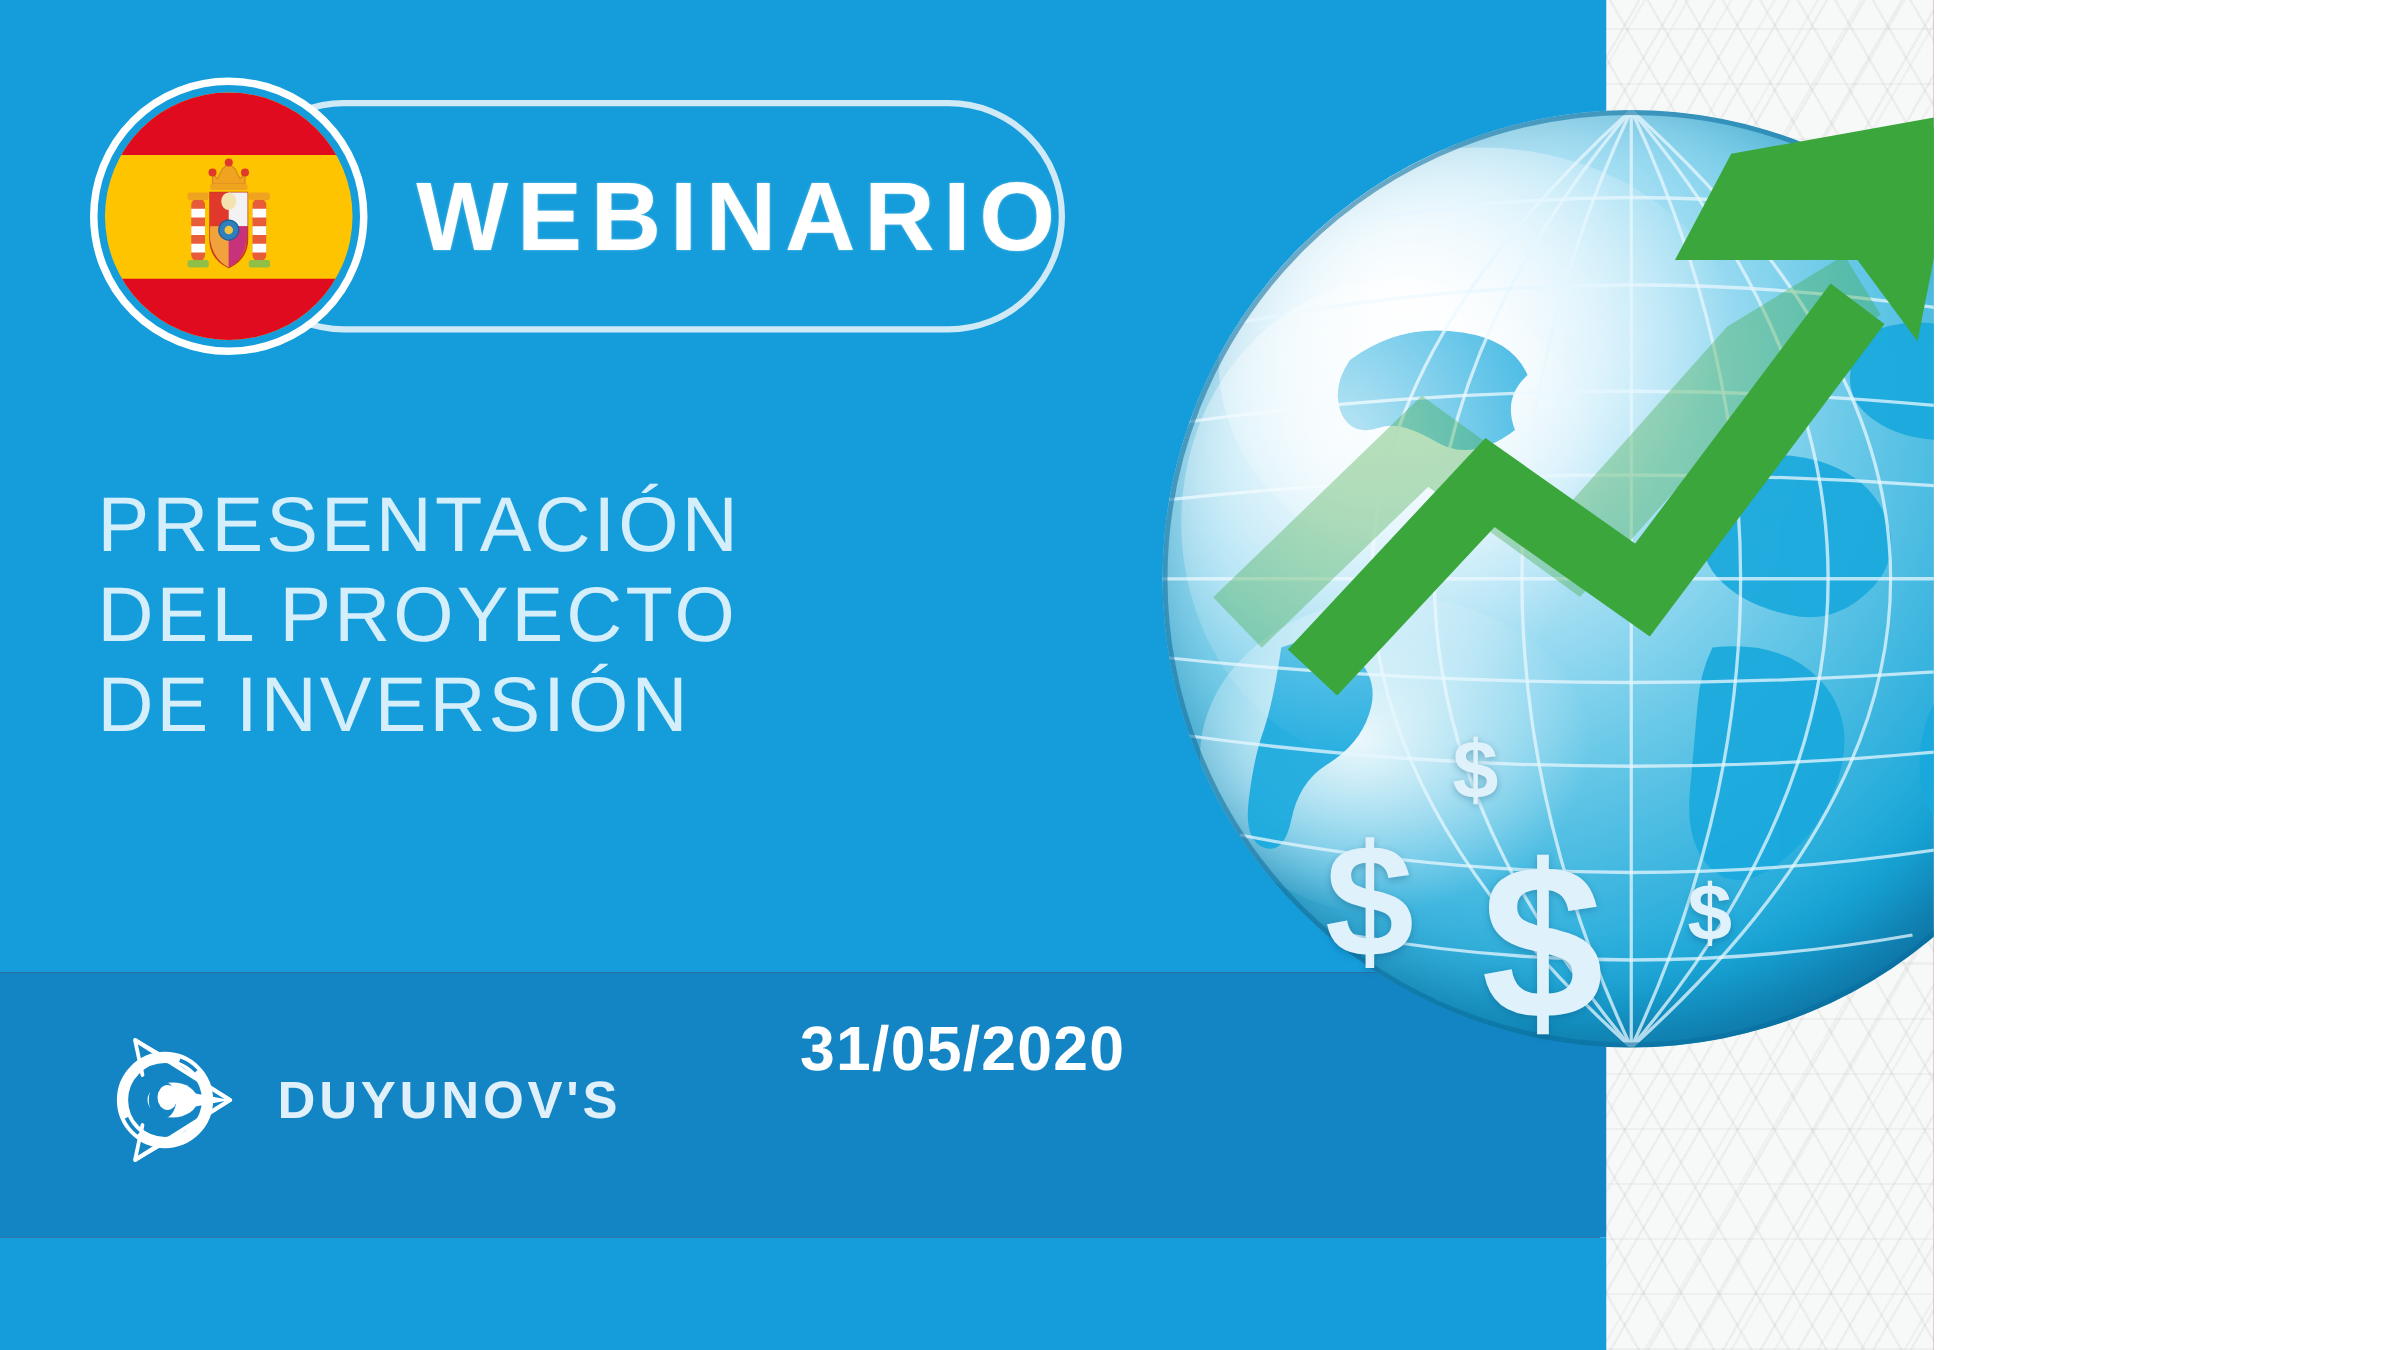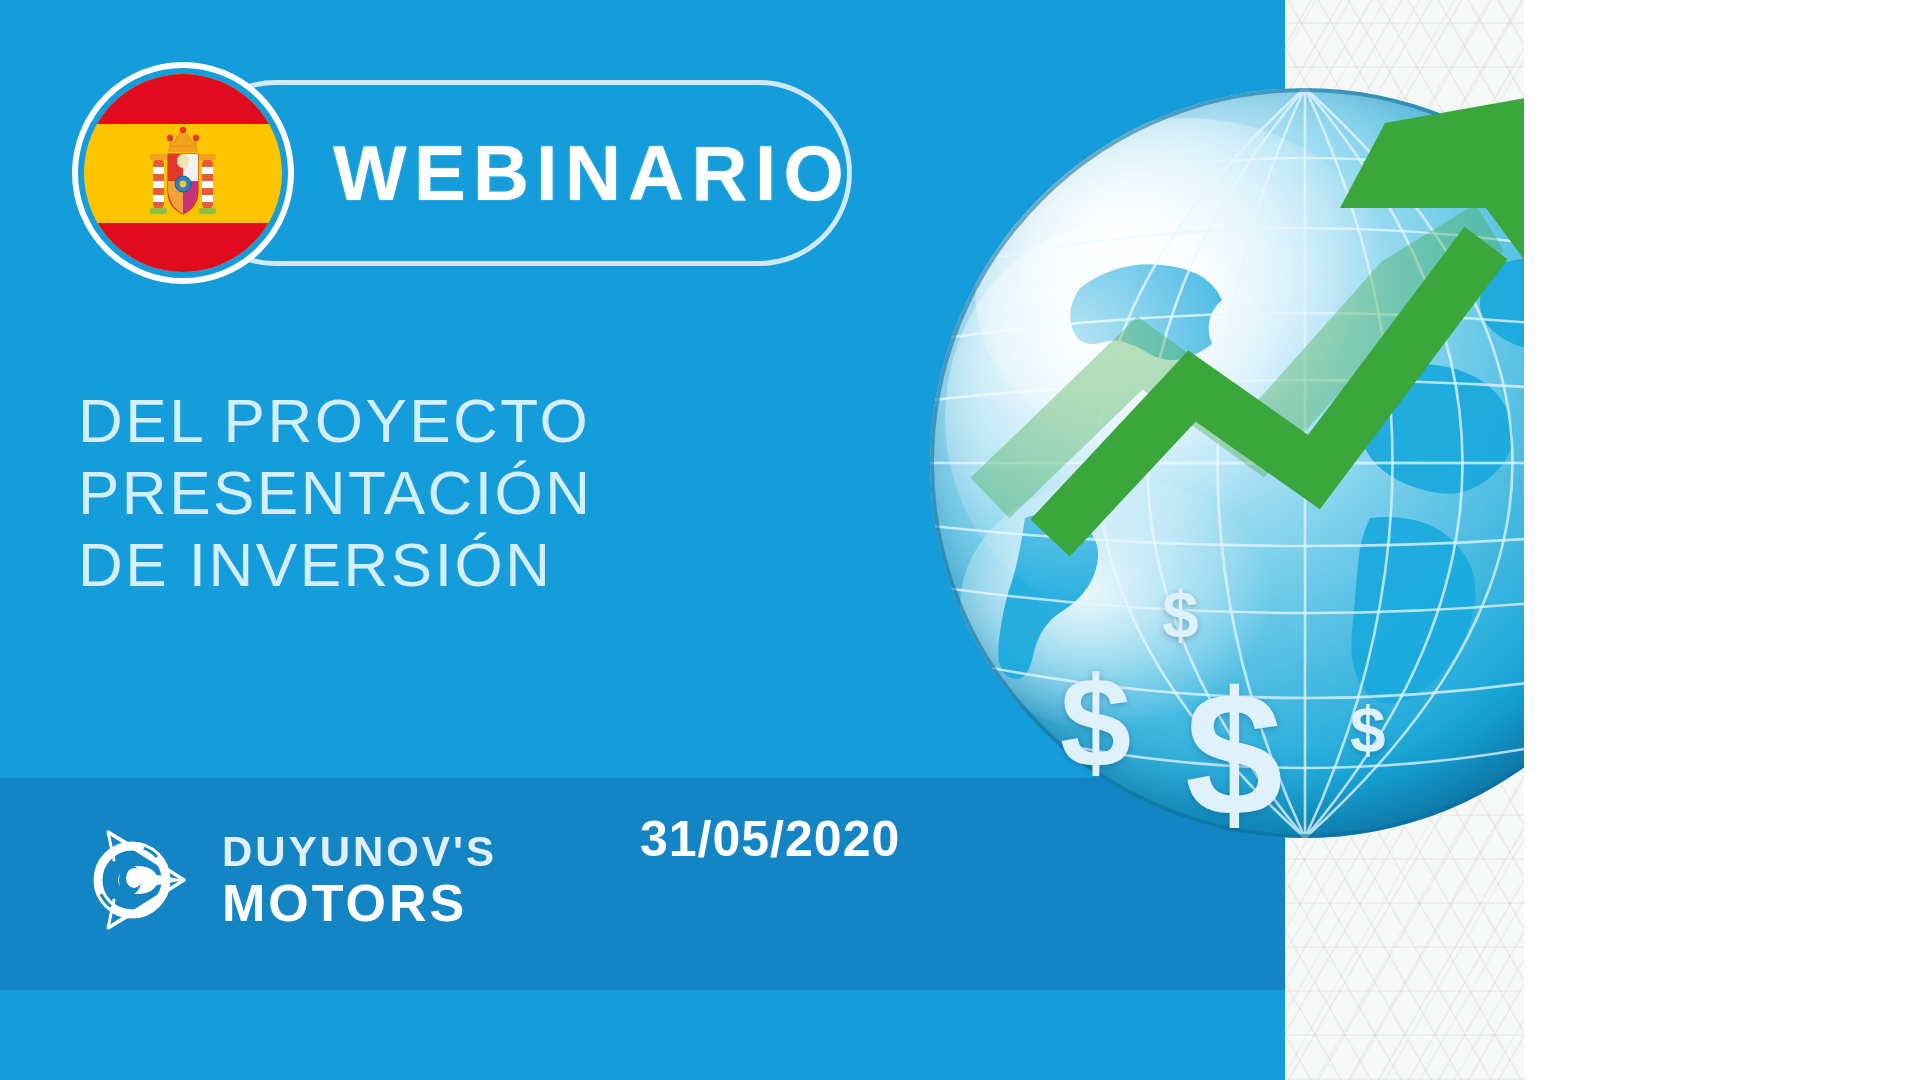--- a/index.html
+++ b/index.html
@@ -1,18 +1,18 @@
 <!DOCTYPE html>
 <html><head>
 <meta charset="utf-8">
 <style>
   html,body{margin:0;padding:0;background:#ffffff;}
   body{width:1920px;height:1080px;overflow:hidden;font-family:"Liberation Sans",sans-serif;}
 
-  .banner{position:relative;width:1524px;height:1080px;overflow:hidden;background:#7f1d1d;}
+  .banner{position:relative;width:1524px;height:1080px;overflow:hidden;background:#7f1d1d;padding-left:23px;}
 
   
   .pattern-panel{
     position:absolute;left:1280px;top:0;width:640px;height:1080px;
     background-color:#f7f8f8;
     background-image:
       repeating-linear-gradient(60deg, rgba(0,0,0,0.045) 0 2px, rgba(0,0,0,0) 2px 26px),
       repeating-linear-gradient(-60deg, rgba(0,0,0,0.045) 0 2px, rgba(0,0,0,0) 2px 26px),
       repeating-linear-gradient(0deg, rgba(0,0,0,0.035) 0 2px, rgba(0,0,0,0) 2px 44px);
   }
@@ -149,40 +149,39 @@
           <path d="M43 60 H58 Q58 86 43 93 Z" fill="#C7327A"></path>
           <circle cx="43" cy="63" r="8" fill="#2F7FBF" stroke="#1F5E91" stroke-width="1"></circle>
           <circle cx="43" cy="63" r="3.4" fill="#F2C53D"></circle>
           <ellipse cx="43" cy="40" rx="6" ry="7" fill="#F2E3B0"></ellipse>
         </svg>
       </div>
     </div>
   </div>
 
   <div class="subtitle">
+    <div>PRESENTACIÓN</div>
     <div>DEL PROYECTO</div>
-    <div>PRESENTACIÓN</div>
     <div>DE INVERSIÓN</div>
   </div>
 
   <div class="logo-lockup">
     <svg class="logo-mark" viewBox="0 0 120 120">
       <path d="M28 12 L34 40 M28 12 L52 26" stroke="#ffffff" stroke-width="3" fill="none" stroke-linecap="round"></path>
       <path d="M28 108 L34 80 M28 108 L52 94" stroke="#ffffff" stroke-width="3" fill="none" stroke-linecap="round"></path>
       <path d="M28 12 L104 60 L28 108" stroke="#ffffff" stroke-width="3.5" fill="none" stroke-linejoin="round"></path>
       <circle cx="52" cy="60" r="34" fill="none" stroke="#ffffff" stroke-width="9"></circle>
       <circle cx="52" cy="60" r="34" fill="none" stroke="#1485c4" stroke-width="3" stroke-dasharray="16 80" stroke-dashoffset="20"></circle>
       <ellipse cx="58" cy="60" rx="20" ry="14" fill="#ffffff"></ellipse>
       <ellipse cx="50" cy="60" rx="11" ry="15" fill="#1485c4"></ellipse>
       <ellipse cx="54" cy="58" rx="8" ry="10" fill="#ffffff"></ellipse>
       <path d="M72 54 L104 60 L72 66 Z" fill="#ffffff"></path>
     </svg>
     <div class="logo-words">
       <span class="l1">DUYUNOV'S</span>
-      <span class="l2">MOTORS</span>
     </div>
   </div>
 
   <div class="datetime">
     <div class="date-text">31/05/2020</div>
   </div>
 
   <div class="globe-wrap">
     <div class="globe">
       <div class="globe-sheen"></div>

